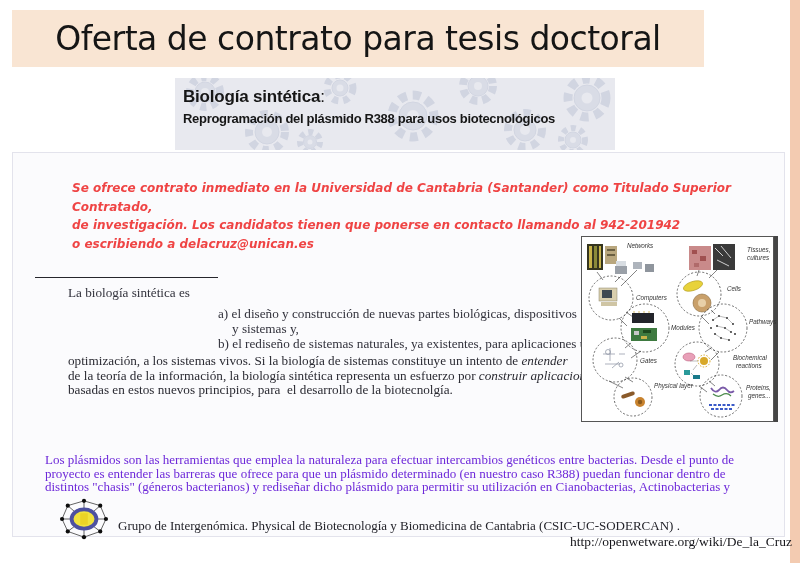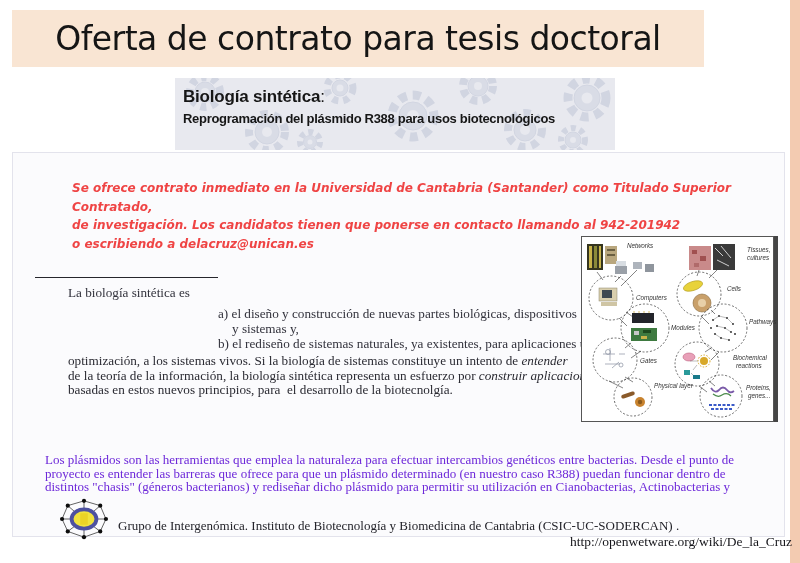--- a/index.html
+++ b/index.html
@@ -309,16 +309,16 @@
         <circle cx="43" cy="8" r="2.2"></circle>
         <circle cx="49" cy="22" r="2.2"></circle>
         <circle cx="43" cy="35" r="2.2"></circle>
       <circle cx="26" cy="41" r="2.2"></circle>
         <circle cx="9" cy="35" r="2.2"></circle>
         <circle cx="3" cy="22" r="2.2"></circle>
         <circle cx="9" cy="8" r="2.2"></circle>
     </g>
   </svg>
 
-  <div class="group-caption">Grupo de Intergenómica. Instituto de Biotecnología y Biomedicina de Cantabria (CSIC-UC-SODERCAN) .</div>
+  <div class="group-caption">Grupo de Intergenómica. Physical de Biotecnología y Biomedicina de Cantabria (CSIC-UC-SODERCAN) .</div>
   <div class="url">http://openwetware.org/wiki/De_la_Cruz</div>
 
 </div>
 
 </body></html>

